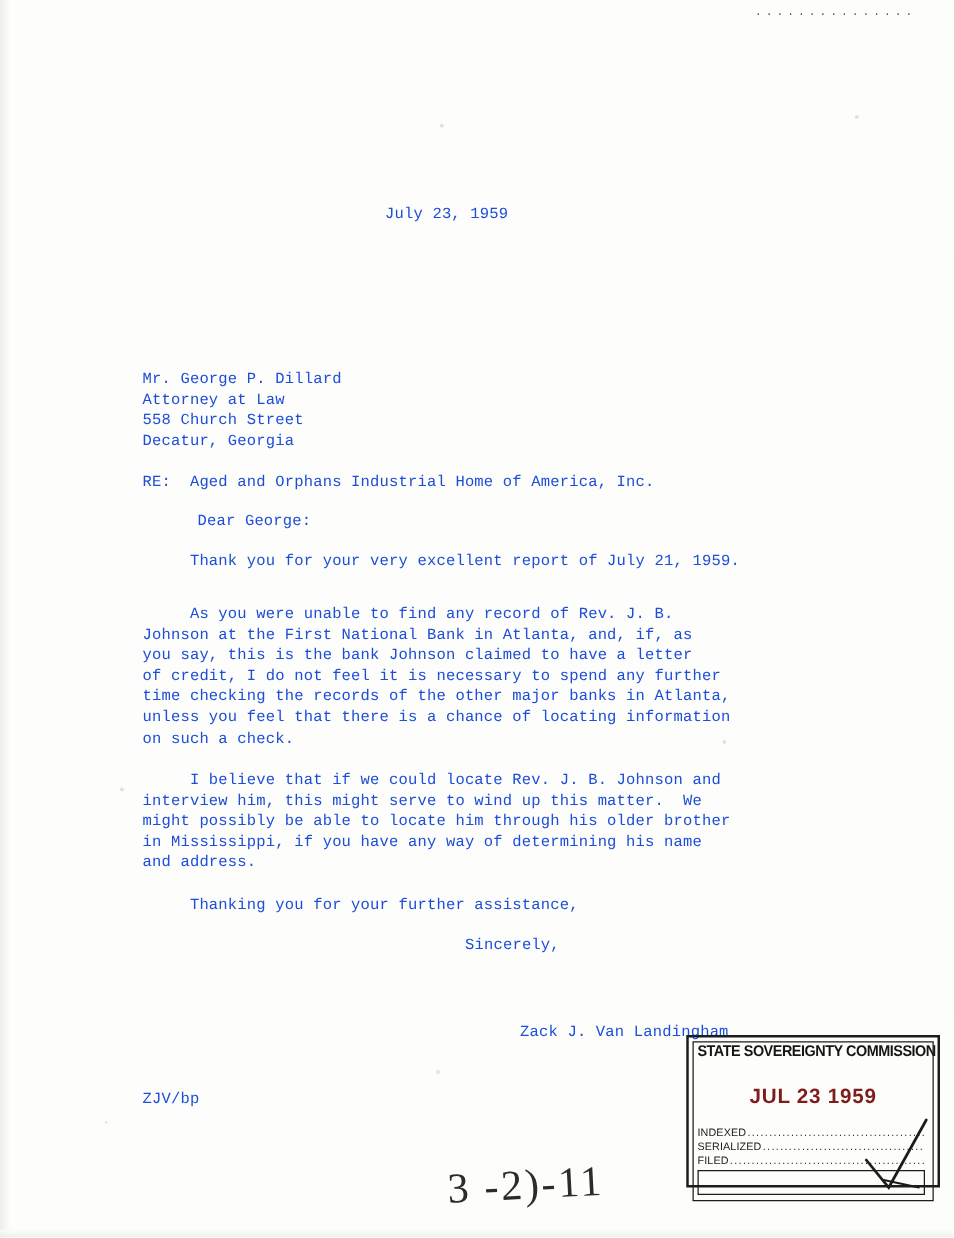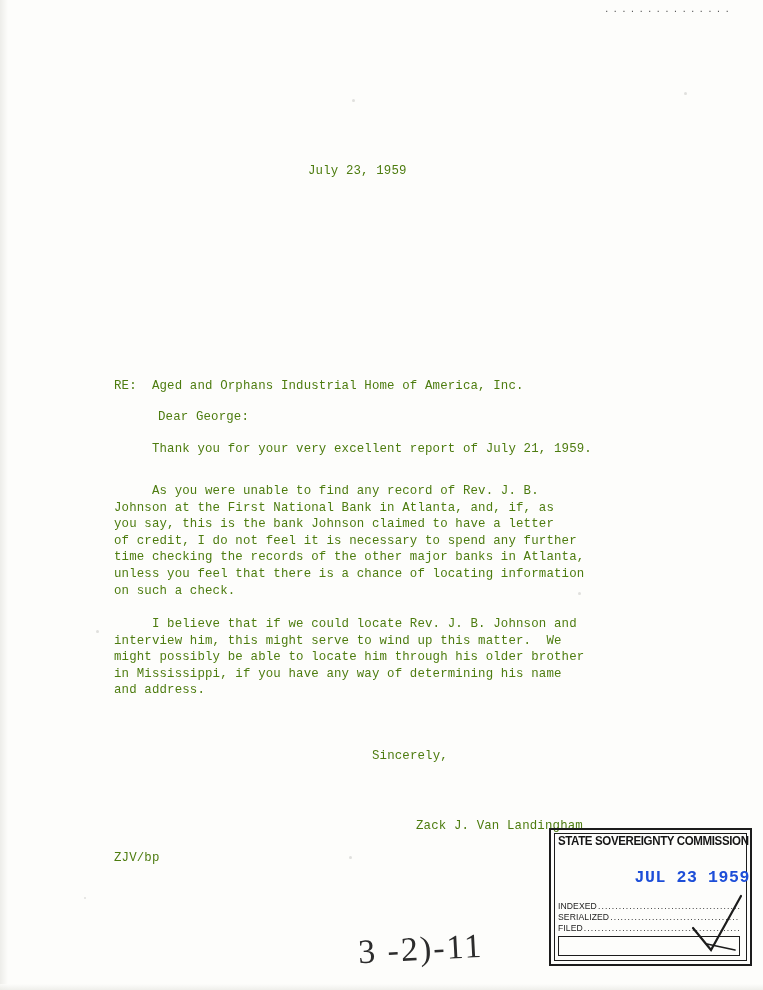--- a/index.html
+++ b/index.html
@@ -52,21 +52,21 @@
     white-space: nowrap;
     overflow: hidden;
   }
 
   .typed {
     position: absolute;
     font-family: "Liberation Mono", monospace;
     font-size: 12.4px;
     line-height: 16.6px;
     letter-spacing: 0.15px;
-    color: #4d7c0f;
+    color: #1d4ed8;
     white-space: pre;
   }
 
   .date {
     left: 308px;
     top: 163px;
   }
 
   .addressee {
     left: 114px;
@@ -112,42 +112,42 @@
     text-align: right;
   }
 
   .signature-name {
     left: 416px;
     top: 818px;
   }
 
   .initials {
     left: 114px;
-    top: 850px;
+    top: 871px;
   }
 
   .pencil-number {
     position: absolute;
     left: 358px;
     top: 930px;
     font-family: "Liberation Serif", serif;
     font-size: 34px;
     letter-spacing: 2px;
     color: #2c2c2c;
     transform: rotate(-3deg);
     white-space: pre;
   }
 
   
   .stamp {
     position: absolute;
     left: 549px;
     top: 828px;
     width: 203px;
-    height: 138px;
+    height: 122px;
     border: 2px solid #1c1c1c;
     background: transparent;
     box-sizing: border-box;
   }
   .stamp-inner {
     position: absolute;
     left: 3px; top: 3px;
     width: 193px;
     height: 128px;
     border: 1px solid #1c1c1c;
@@ -165,26 +165,26 @@
     letter-spacing: -0.4px;
     transform: scaleX(0.93);
     color: #161616;
     white-space: nowrap;
   }
   .stamp-date {
     position: absolute;
     left: 0;
     top: 38px;
     width: 100%;
-    text-align: right;
-    font-family: Liberation Mono, monospace;
+    text-align: center;
+    font-family: Liberation Sans, sans-serif;
     font-weight: bold;
     font-size: 16.5px;
     letter-spacing: 0.6px;
-    color: #1d4ed8;
+    color: #7f1d1d;
     white-space: nowrap;
   }
   .stamp-rows {
     position: absolute;
     left: 7px;
     top: 70px;
     width: 182px;
     font-family: "Liberation Sans", sans-serif;
     font-size: 8.6px;
     letter-spacing: 0.1px;
@@ -236,20 +236,24 @@
 
 <div class="page">
 
   <div class="page-edge-left"></div>
   <div class="page-edge-bottom"></div>
 
   <div class="dotline">...............</div>
 
   <div class="typed date">July 23, 1959</div>
 
+  <div class="typed addressee">Mr. George P. Dillard
+Attorney at Law
+558 Church Street
+Decatur, Georgia</div>
 
   <div class="typed reline">RE:  Aged and Orphans Industrial Home of America, Inc.</div>
 
   <div class="typed salutation">Dear George:</div>
 
   <div class="typed para1">     Thank you for your very excellent report of July 21, 1959.</div>
 
   <div class="typed para3">     I believe that if we could locate Rev. J. B. Johnson and
 interview him, this might serve to wind up this matter.  We
 might possibly be able to locate him through his older brother
@@ -257,20 +261,21 @@
 and address.</div>
 
   <div class="typed para2">     As you were unable to find any record of Rev. J. B.
 Johnson at the First National Bank in Atlanta, and, if, as
 you say, this is the bank Johnson claimed to have a letter
 of credit, I do not feel it is necessary to spend any further
 time checking the records of the other major banks in Atlanta,
 unless you feel that there is a chance of locating information
 on such a check.</div>
 
+  <div class="typed closing-thanks">     Thanking you for your further assistance,</div>
 
   <div class="typed sincerely">Sincerely,</div>
 
   <div class="typed signature-name">Zack J. Van Landingham</div>
 
   <div class="typed initials">ZJV/bp</div>
 
   <div class="pencil-number">3 -2)-11</div>
 
   <div class="stamp">

